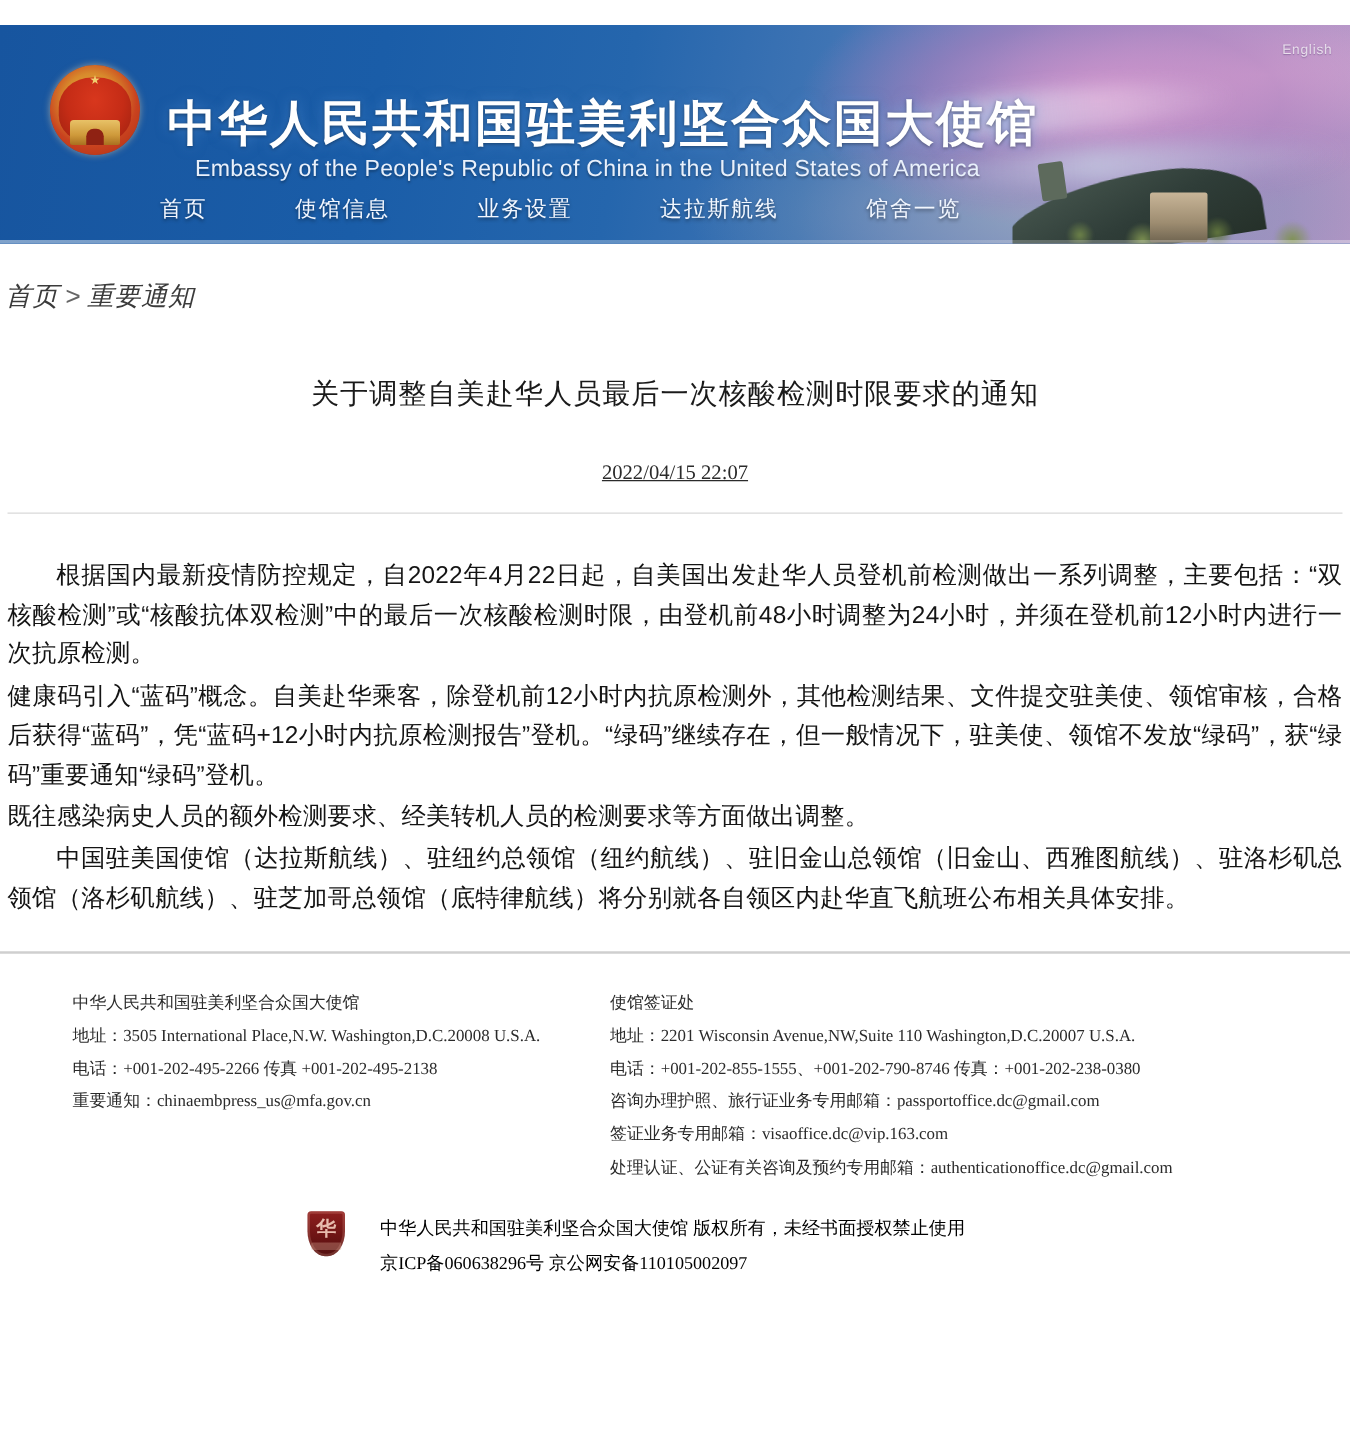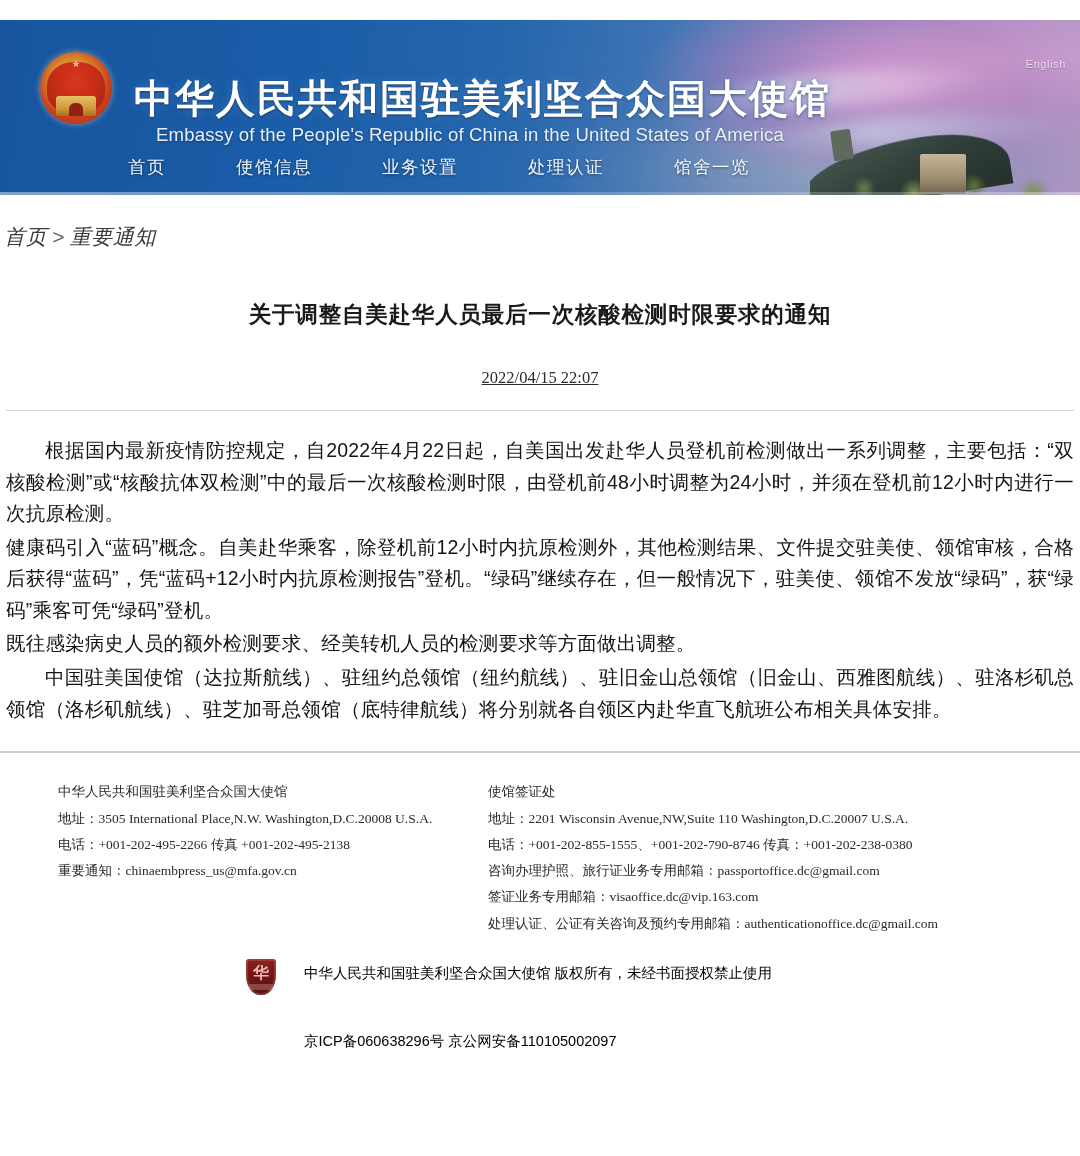--- a/index.html
+++ b/index.html
@@ -182,21 +182,20 @@
   }
 
   
   .lang-link {
     position: absolute;
     right: 14px; top: 14px;
     font-size: 11px;
     color: rgba(255,255,255,0.72);
     letter-spacing: 0.6px;
     text-shadow: 0 1px 1px rgba(90,70,120,0.5);
-    margin-top: 24px;
   }
 
   
   .nav {
     position: absolute;
     left: 128px; bottom: 16px;
     display: flex;
     gap: 70px;
   }
   .nav-item {
@@ -226,21 +225,21 @@
   .breadcrumb .sep { margin: 0 5px; color: #666; }
 
   
   .article {
     padding: 0 6px;
   }
   .article-title {
     margin-top: 48px;
     text-align: center;
     font-size: 22.5px;
-    font-weight: bold;
+    font-weight: normal;
     color: #1a1a1a;
     letter-spacing: 0.8px;
   }
   .article-date {
     margin-top: 38px;
     text-align: center;
     font-size: 16.5px;
     color: #2b2b2b;
     font-family: "Liberation Serif", "DejaVu Serif", serif;
     text-decoration: underline;
@@ -249,21 +248,21 @@
     margin-top: 22px;
     height: 1px;
     background: #d9d9d9;
   }
   .rule.thick {
     height: 2px;
     background: #cfcfcf;
   }
 
   .article-body {
-    margin-top: 24px;
+    margin-top: 34px;
     font-size: 19.5px;
     line-height: 1.62;
     color: #141414;
     letter-spacing: 0.2px;
     text-align: justify;
   }
   .article-body p {
     margin: 0 0 2px 0;
   }
   .article-body p.indent {
@@ -332,22 +331,21 @@
     background: rgba(220,170,150,0.35);
     border-radius: 1px;
   }
   .copy-lines .c-line {
     font-size: 14.5px;
     line-height: 1.95;
     color: #000000;
     white-space: nowrap;
   }
   .copy-lines .c-line.serif-num {
-    font-family: Liberation Sans, sans-serif;
-    margin-top: 40px;
+    font-family: Liberation Serif, serif;
   }
 </style>
 </head>
 <body>
 
 <div class="top-strip"></div>
 
 <div class="banner">
   <div class="banner-bg"></div>
   <div class="cloud-a"></div>
@@ -370,39 +368,39 @@
 
     <div class="title-cn">中华人民共和国驻美利坚合众国大使馆</div>
     <div class="title-en">Embassy of the People's Republic of China in the United States of America</div>
 
     <div class="lang-link">English</div>
 
     <div class="nav">
       <div class="nav-item">首页</div>
       <div class="nav-item">使馆信息</div>
       <div class="nav-item">业务设置</div>
-      <div class="nav-item">处理认证</div>
+      <div class="nav-item">达拉斯航线</div>
       <div class="nav-item">馆舍一览</div>
     </div>
   </div>
   <div class="banner-underline"></div>
 </div>
 
 <div class="breadcrumb">
   <span class="crumb">首页</span><span class="sep">&gt;</span><span class="crumb">重要通知</span>
 </div>
 
 <div class="article">
   <div class="article-title">关于调整自美赴华人员最后一次核酸检测时限要求的通知</div>
   <div class="article-date">2022/04/15 22:07</div>
   <div class="rule"></div>
 
   <div class="article-body">
     <p class="indent">根据国内最新疫情防控规定，自2022年4月22日起，自美国出发赴华人员登机前检测做出一系列调整，主要包括：“双核酸检测”或“核酸抗体双检测”中的最后一次核酸检测时限，由登机前48小时调整为24小时，并须在登机前12小时内进行一次抗原检测。</p>
-    <p>健康码引入“蓝码”概念。自美赴华乘客，除登机前12小时内抗原检测外，其他检测结果、文件提交驻美使、领馆审核，合格后获得“蓝码”，凭“蓝码+12小时内抗原检测报告”登机。“绿码”继续存在，但一般情况下，驻美使、领馆不发放“绿码”，获“绿码”乘客可凭“绿码”登机。</p>
+    <p>健康码引入“蓝码”概念。自美赴华乘客，除登机前12小时内抗原检测外，其他检测结果、文件提交驻美使、领馆审核，合格后获得“蓝码”，凭“蓝码+12小时内抗原检测报告”登机。“绿码”继续存在，但一般情况下，驻美使、领馆不发放“绿码”，获“绿码”重要通知“绿码”登机。</p>
     <p>既往感染病史人员的额外检测要求、经美转机人员的检测要求等方面做出调整。</p>
     <p class="indent">中国驻美国使馆（达拉斯航线）、驻纽约总领馆（纽约航线）、驻旧金山总领馆（旧金山、西雅图航线）、驻洛杉矶总领馆（洛杉矶航线）、驻芝加哥总领馆（底特律航线）将分别就各自领区内赴华直飞航班公布相关具体安排。</p>
   </div>
 </div>
 
 <div class="footer-wrap">
   <div class="rule thick"></div>
 
   <div class="footer-cols">
     <div class="footer-col-left">

